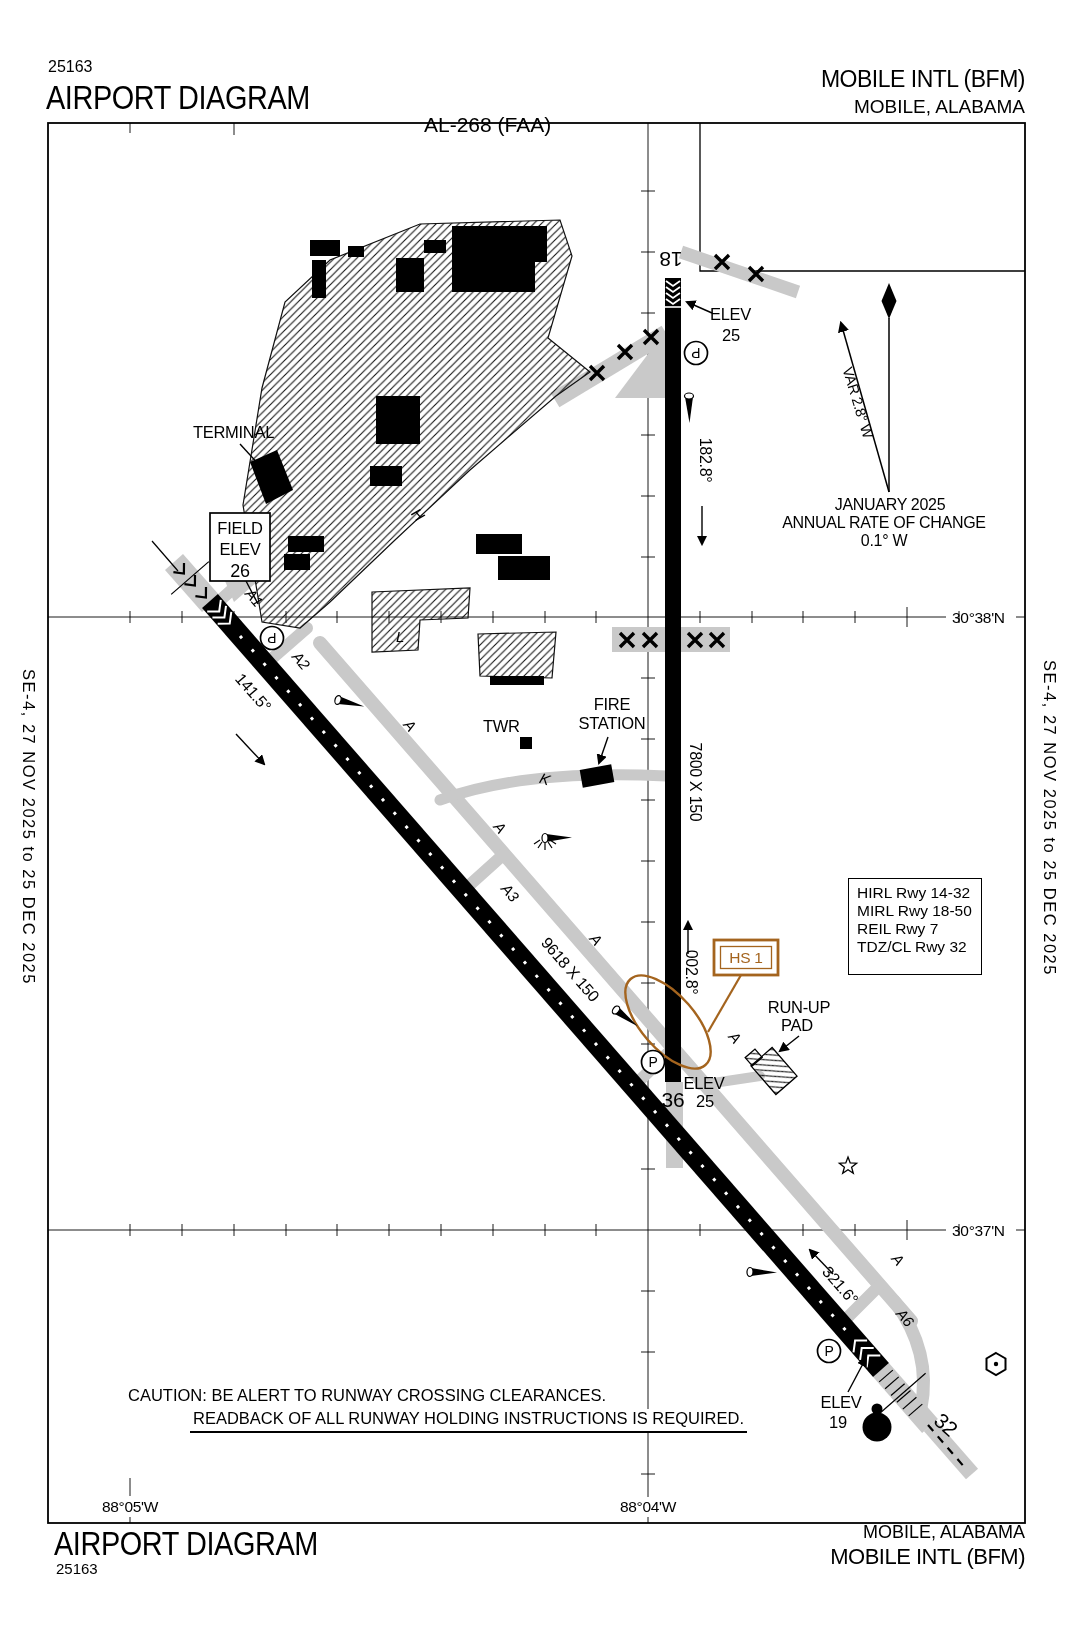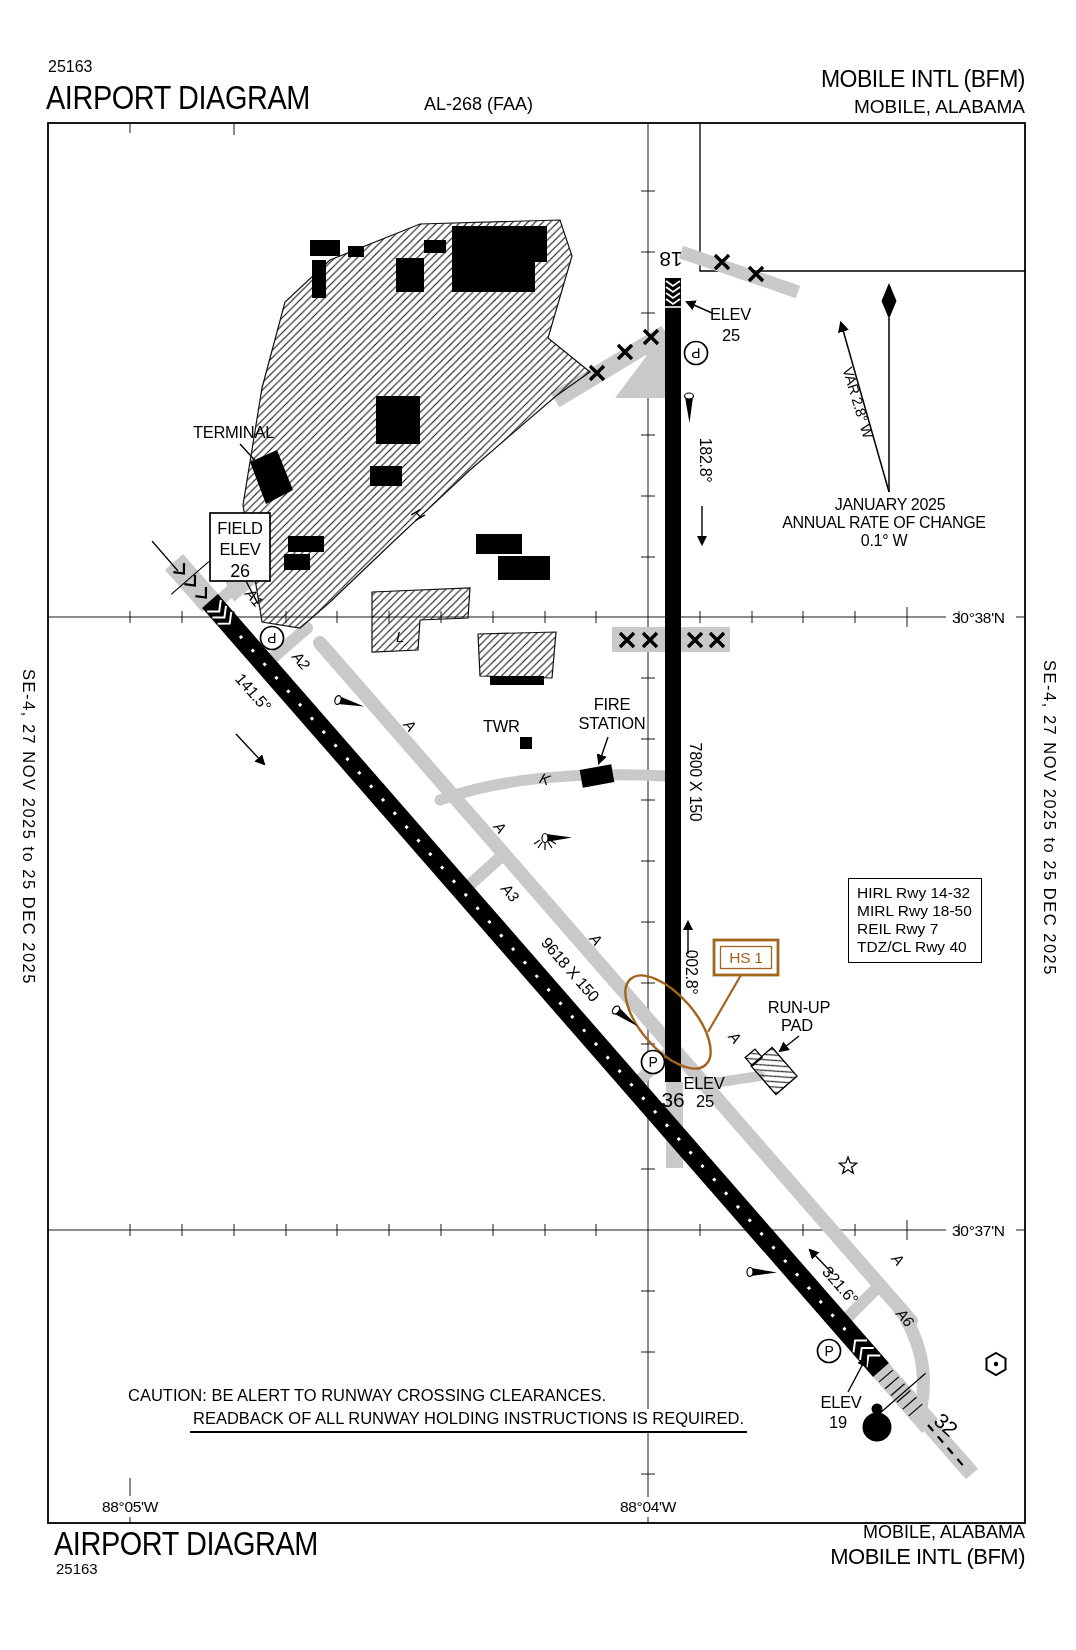--- a/index.html
+++ b/index.html
@@ -10,30 +10,30 @@
   .lbl{font-size:16.5px}
   .dim{font-size:16px}
   .num{font-size:21px}
   .twy{font-style:italic;font-size:15px}
   .geo{font-size:15.5px}
   .brown{fill:#A4641E}
   .abs{position:absolute;white-space:nowrap}
   .hdr-num{left:48px;top:58px;font-size:16px}
   .hdr-title{left:46px;top:78px;font-size:34px;letter-spacing:-0.5px;
              transform:scaleX(.85);transform-origin:0 0}
-  .hdr-id{left:424px;top:94px;font-size:18px}
+  .hdr-id{left:424px;top:113px;font-size:21px}
   .hdr-airport{right:51px;top:66px;font-size:23px;letter-spacing:-0.5px}
   .hdr-city{right:51px;top:96px;font-size:19px}
   .comm{right:56px;top:130px;font-size:16.5px;line-height:20.2px;text-align:right}
   .pre{white-space:pre}
   .cl{display:inline-block;width:15px;height:15px;border-radius:50%;background:#000;
       color:#fff;font-size:11px;line-height:15px;text-align:center;vertical-align:1px;
       margin:0 3px;font-weight:bold}
   .light-box{left:848px;top:878px;border:1.6px solid #000;background:#fff;
-             padding:5px 9px 6px 8px;font-size:15.5px;line-height:18px}
+             padding:5px 9px 18px 8px;font-size:15.5px;line-height:18px}
   .rwy-data{left:196px;top:960px;font-size:16.5px;line-height:21.5px;background:#fff}
   .rwy-data .ind{padding-left:49px}
   .caution1{left:125px;top:1386px;font-size:16.5px;background:#fff;padding:0 3px}
   .caution2{left:190px;top:1409px;font-size:16.5px;background:#fff;padding:0 3px 3px 3px;
             border-bottom:2px solid #000}
   .vtext{font-size:16.5px;letter-spacing:1.5px}
   #mleft{top:827px;left:28px;transform:translate(-50%,-50%) rotate(90deg)}
   #mright{top:818px;left:1049px;transform:translate(-50%,-50%) rotate(90deg)}
   .ftr-title{left:54px;top:1524px;font-size:34px;letter-spacing:-0.5px;
              transform:scaleX(.85);transform-origin:0 0}
@@ -330,21 +330,21 @@
 <div class="abs hdr-title">AIRPORT DIAGRAM</div>
 <div class="abs hdr-id">AL-268 (FAA)</div>
 <div class="abs hdr-airport">MOBILE INTL (BFM)</div>
 <div class="abs hdr-city">MOBILE, ALABAMA</div>
 
 
 <div class="abs light-box">
   <div>HIRL Rwy 14-32</div>
   <div>MIRL Rwy 18-50</div>
   <div>REIL Rwy 7</div>
-  <div>TDZ/CL Rwy 40</div>
+  <div>TDZ/CL Rwy 32</div>
 </div>
 
 
 <div class="abs caution2">READBACK OF ALL RUNWAY HOLDING INSTRUCTIONS IS REQUIRED.</div>
 <div class="abs caution1">CAUTION: BE ALERT TO RUNWAY CROSSING CLEARANCES.</div>
 
 <div class="abs vtext" id="mleft">SE-4, 27 NOV 2025 to 25 DEC 2025</div>
 <div class="abs vtext" id="mright">SE-4, 27 NOV 2025 to 25 DEC 2025</div>
 
 <div class="abs ftr-title">AIRPORT DIAGRAM</div>

